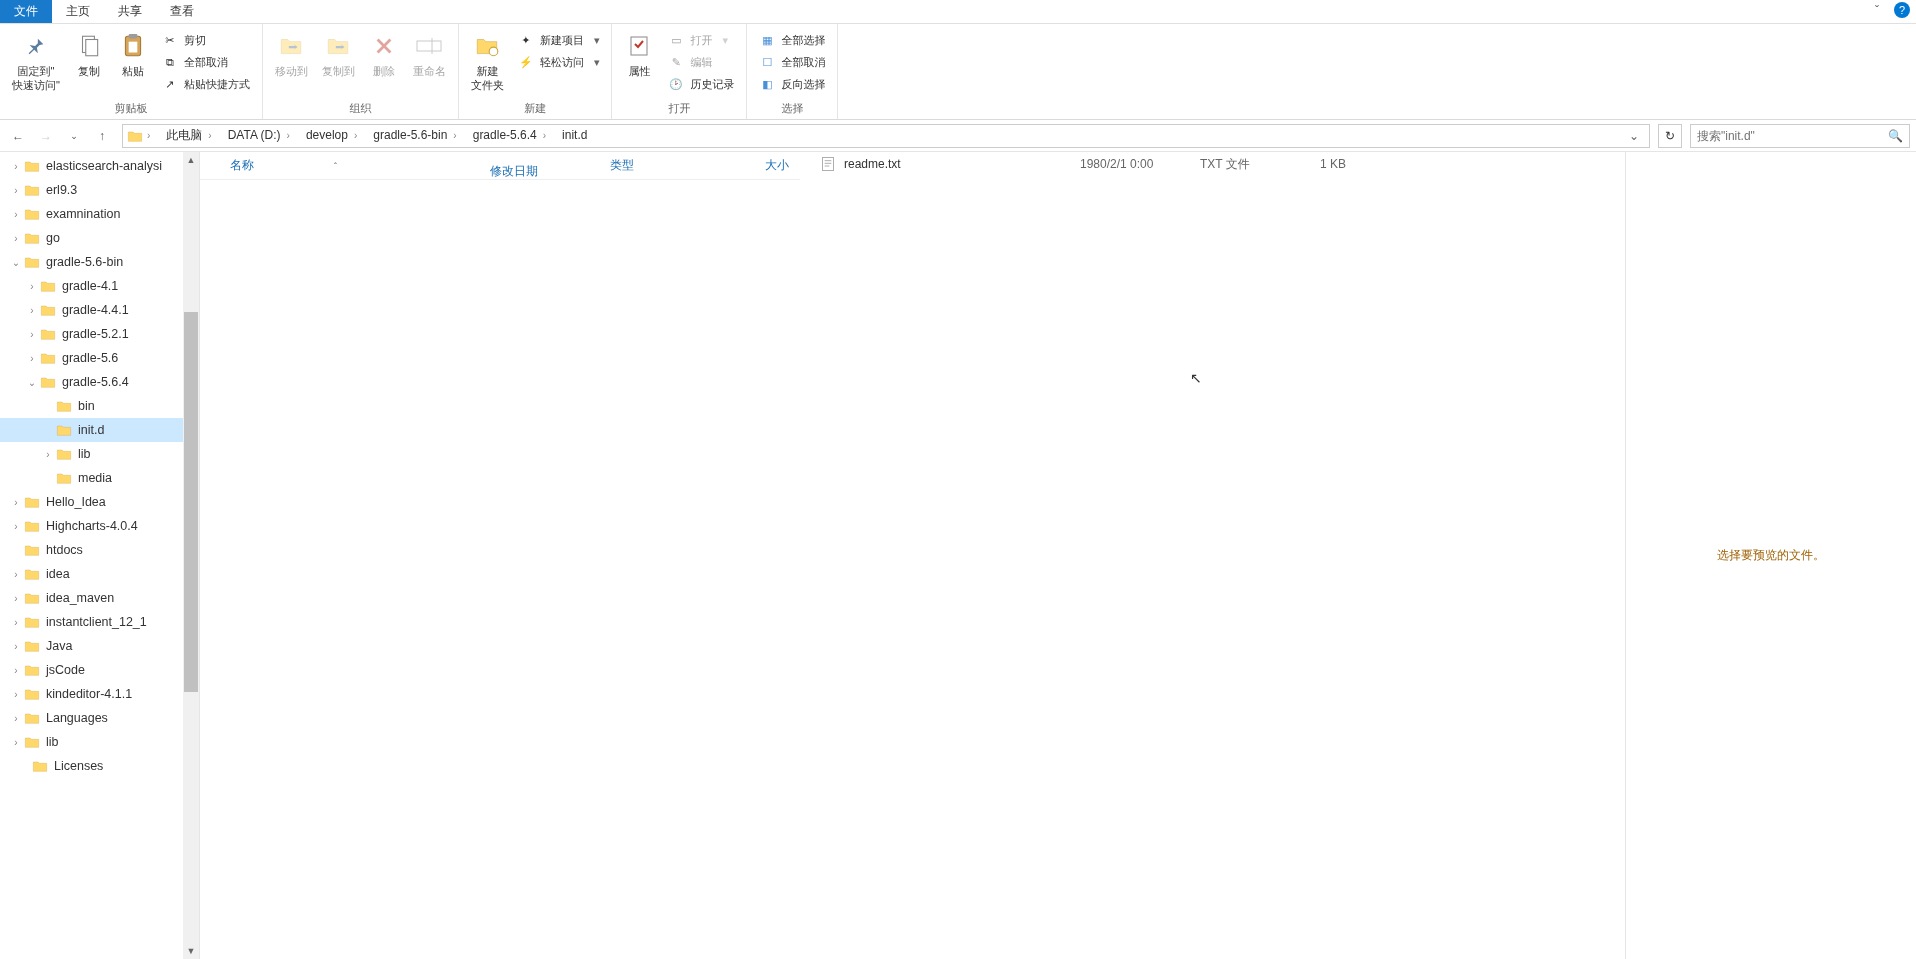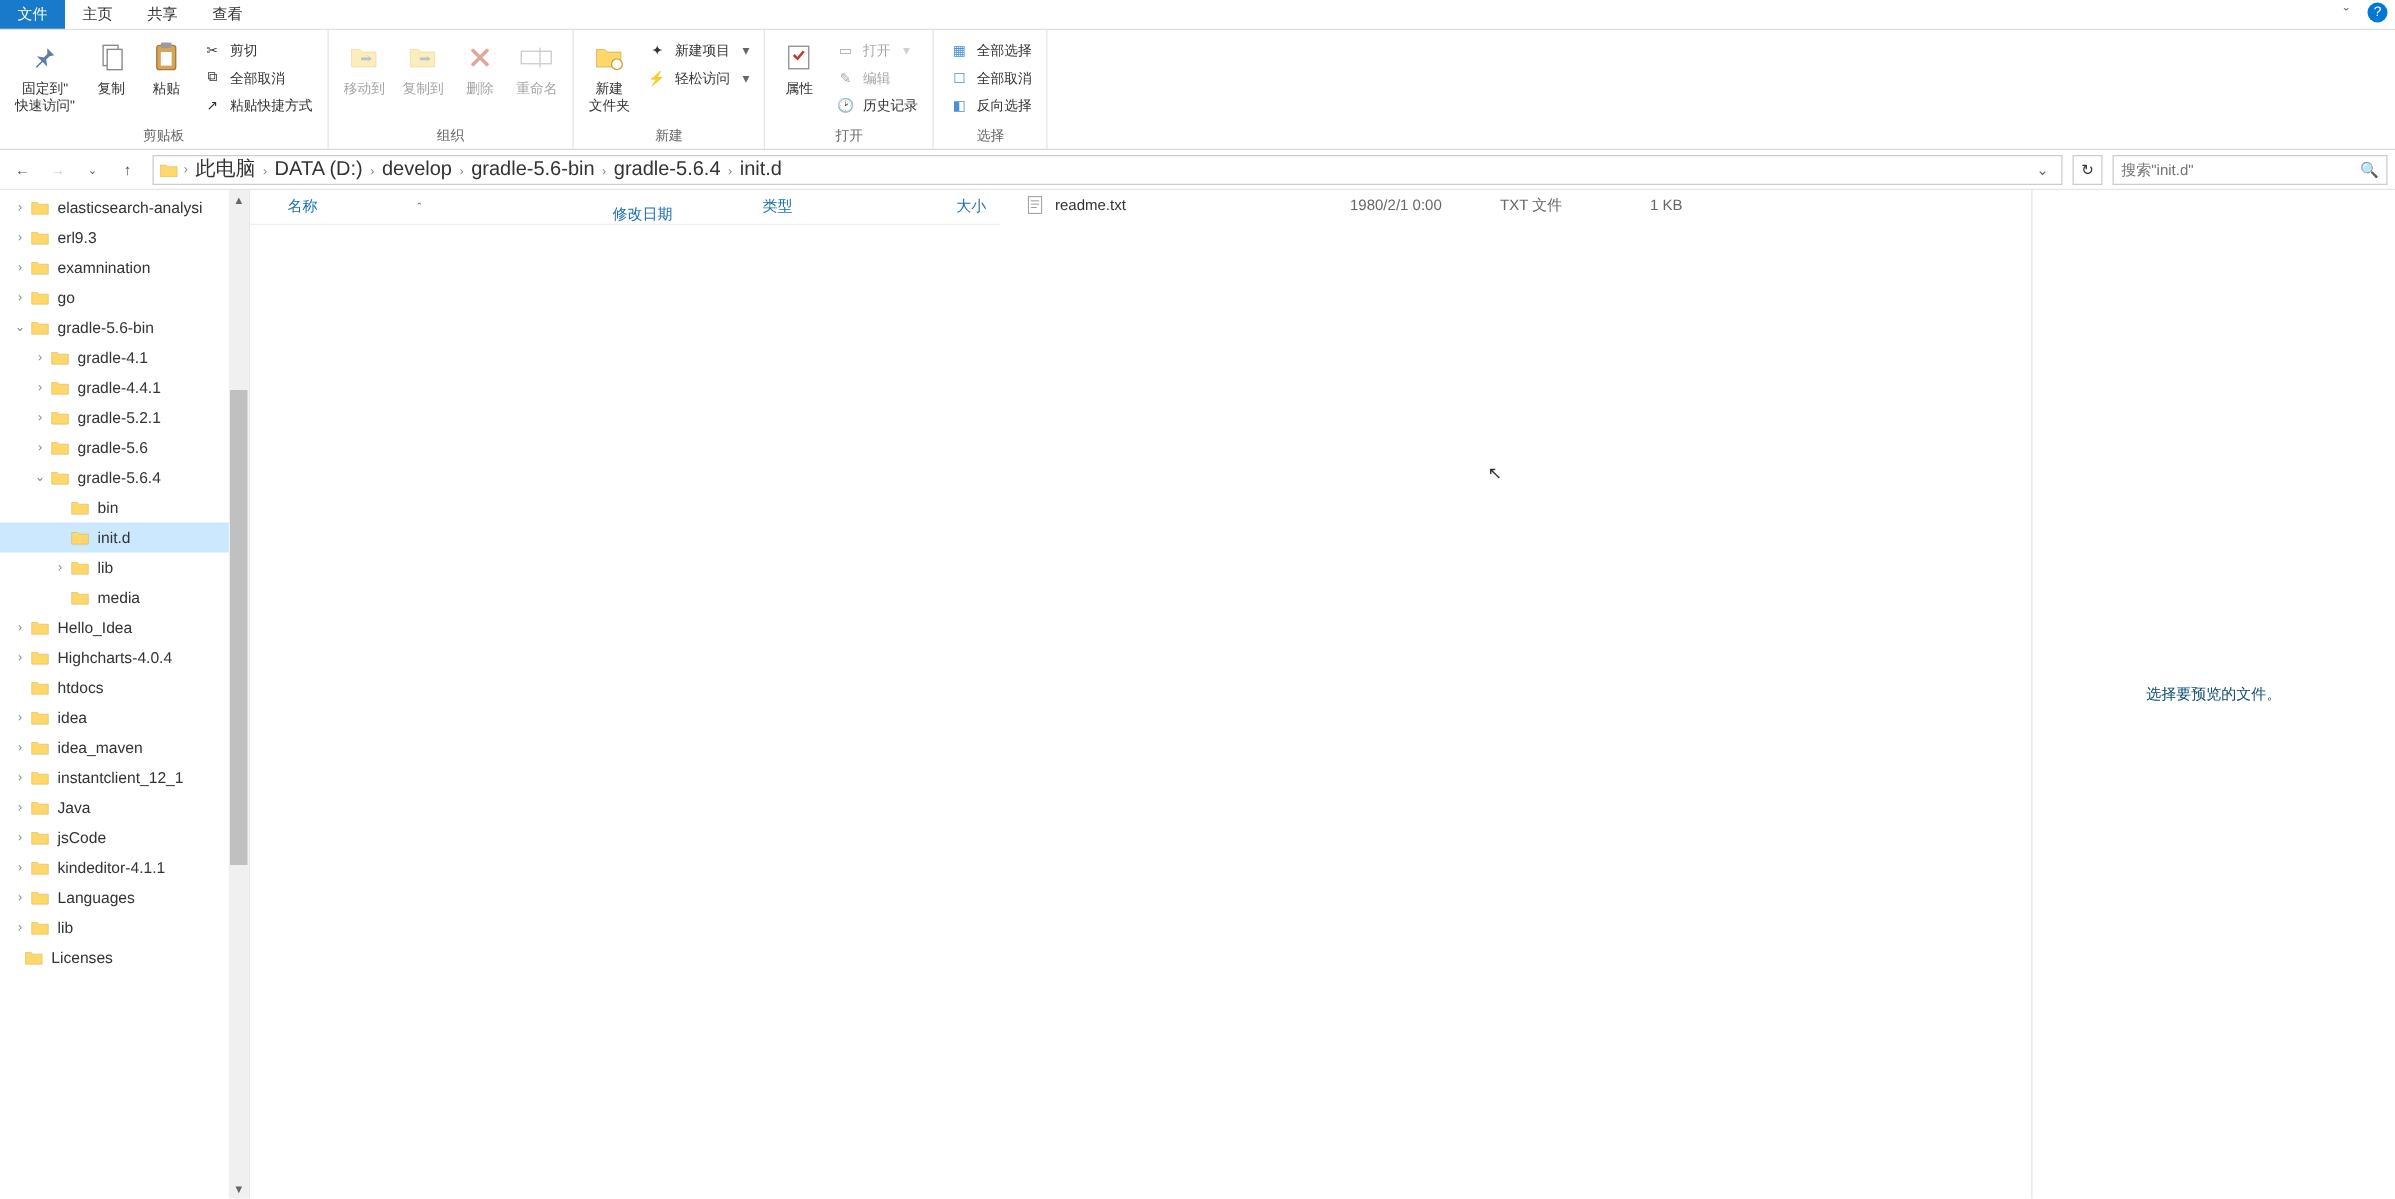--- a/index.html
+++ b/index.html
@@ -25,21 +25,21 @@
 .small-stack { display: flex; flex-direction: column; gap: 2px; padding-top: 4px; }
 .small-btn { display: flex; align-items: center; gap: 6px; padding: 2px 6px; font-size: 11px; cursor: pointer; white-space: nowrap; }
 .small-btn .si { width: 16px; height: 16px; display: flex; align-items: center; justify-content: center; }
 
 
 .navbar { display: flex; align-items: center; height: 32px; border-bottom: 1px solid #e5e5e5; padding: 0 6px; gap: 4px; }
 .nav-arrow { width: 24px; height: 24px; display: flex; align-items: center; justify-content: center; cursor: pointer; color: #555; }
 .nav-arrow.disabled { color: #ccc; }
 .breadcrumb { flex: 1; display: flex; align-items: center; border: 1px solid #ccc; height: 24px; padding: 0 4px; margin: 0 4px; background: #fff; }
 .bc-icon { width: 16px; height: 16px; margin-right: 4px; display: flex; align-items: center; justify-content: center; }
-.bc-item { padding: 0 6px; cursor: pointer; font-size: 16px; }
+.bc-item { padding: 0 6px; cursor: pointer; font-size: 12px; margin-left: 10px; }
 .bc-sep { color: #888; font-size: 10px; }
 .bc-drop { margin-left: auto; padding: 0 6px; color: #666; cursor: pointer; }
 .refresh-btn { width: 24px; height: 24px; border: 1px solid #ccc; display: flex; align-items: center; justify-content: center; cursor: pointer; }
 .search-box { width: 220px; height: 24px; border: 1px solid #ccc; display: flex; align-items: center; padding: 0 6px; color: #888; margin-left: 4px; }
 .search-box input { border: none; outline: none; flex: 1; font-size: 12px; color: #888; background: transparent; }
 
 
 .main { display: flex; height: calc(100% - 24px - 96px - 32px); }
 
 
@@ -67,21 +67,21 @@
 .file-rows { flex: 1; position: relative; }
 .file-row { display: flex; align-items: center; height: 24px; padding-left: 20px; cursor: pointer; }
 .file-icon { width: 16px; height: 16px; margin-right: 8px; }
 .cell-name { width: 260px; display: flex; align-items: center; }
 .cell-date { width: 120px; color: #666; }
 .cell-type { width: 120px; color: #666; }
 .cell-size { width: 80px; color: #666; }
 .cursor-img { position: absolute; left: 390px; top: 218px; font-size: 14px; pointer-events: none; }
 
 
-.preview-pane { width: 290px; display: flex; align-items: center; justify-content: center; color: #0c4a6e; font-size: 12px; }
+.preview-pane { width: 290px; display: flex; align-items: center; justify-content: center; color: #a16207; font-size: 12px; }
 
 
 .folder-svg { fill: #ffd76a; stroke: #caa43b; stroke-width: 0.5; }
 </style>
 </head>
 <body>
 
 <div class="title-controls">
   <div class="title-btn">ˇ</div>
   <div class="title-btn help-btn">?</div>
@@ -509,21 +509,21 @@
         </div>
         <div class="tree-item" style="padding-left: 8px;">
           <span class="tree-toggle">›</span>
           <span class="tree-folder">
             <svg width="16" height="14" viewBox="0 0 24 20">
               <path class="folder-svg" d="M2 4h7l2 2h11v12H2z"></path>
             </svg>
           </span>
           <span class="tree-label">lib</span>
         </div>
-        <div class="tree-item" style="padding-left: 3px;">
+        <div class="tree-item" style="padding-left: 16px;">
           <span class="tree-toggle"></span>
           <span class="tree-folder">
             <svg width="16" height="14" viewBox="0 0 24 20">
               <path class="folder-svg" d="M2 4h7l2 2h11v12H2z"></path>
             </svg>
           </span>
           <span class="tree-label">Licenses</span>
         </div>
       </div>
     <div class="tree-scrollbar">

